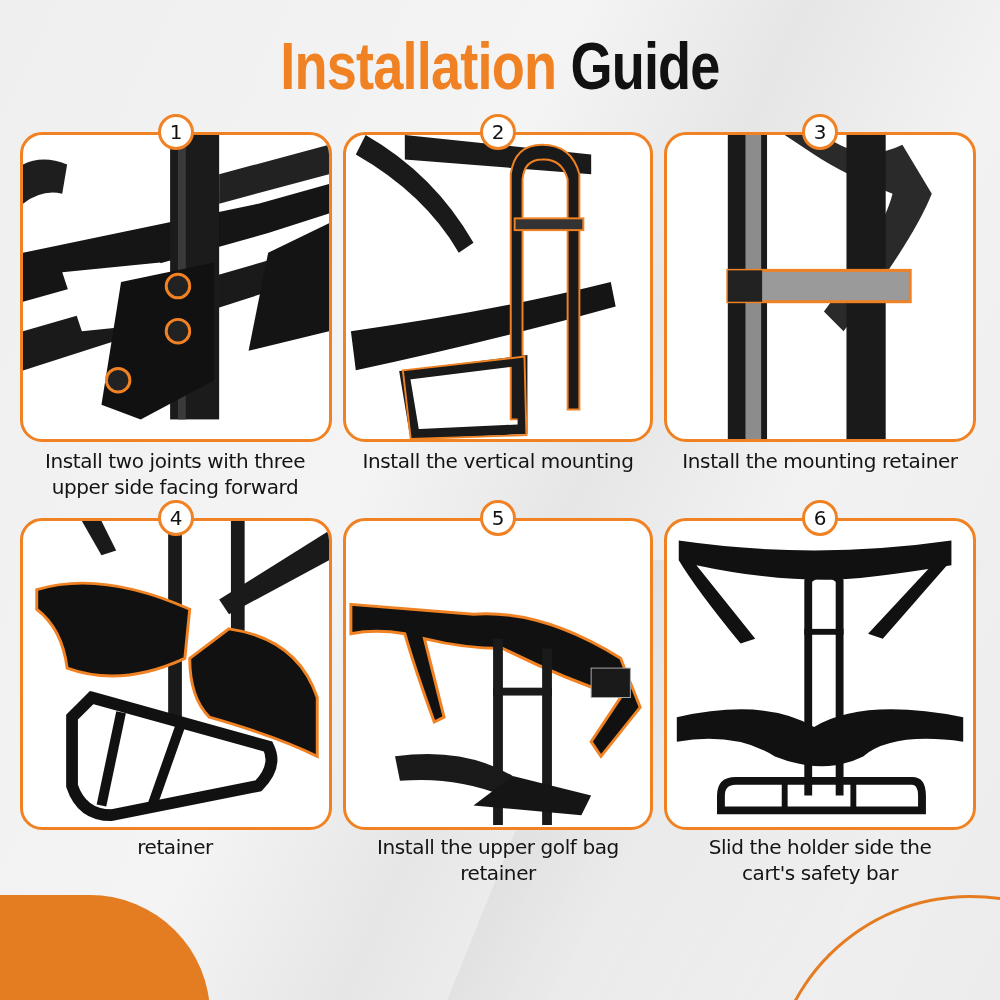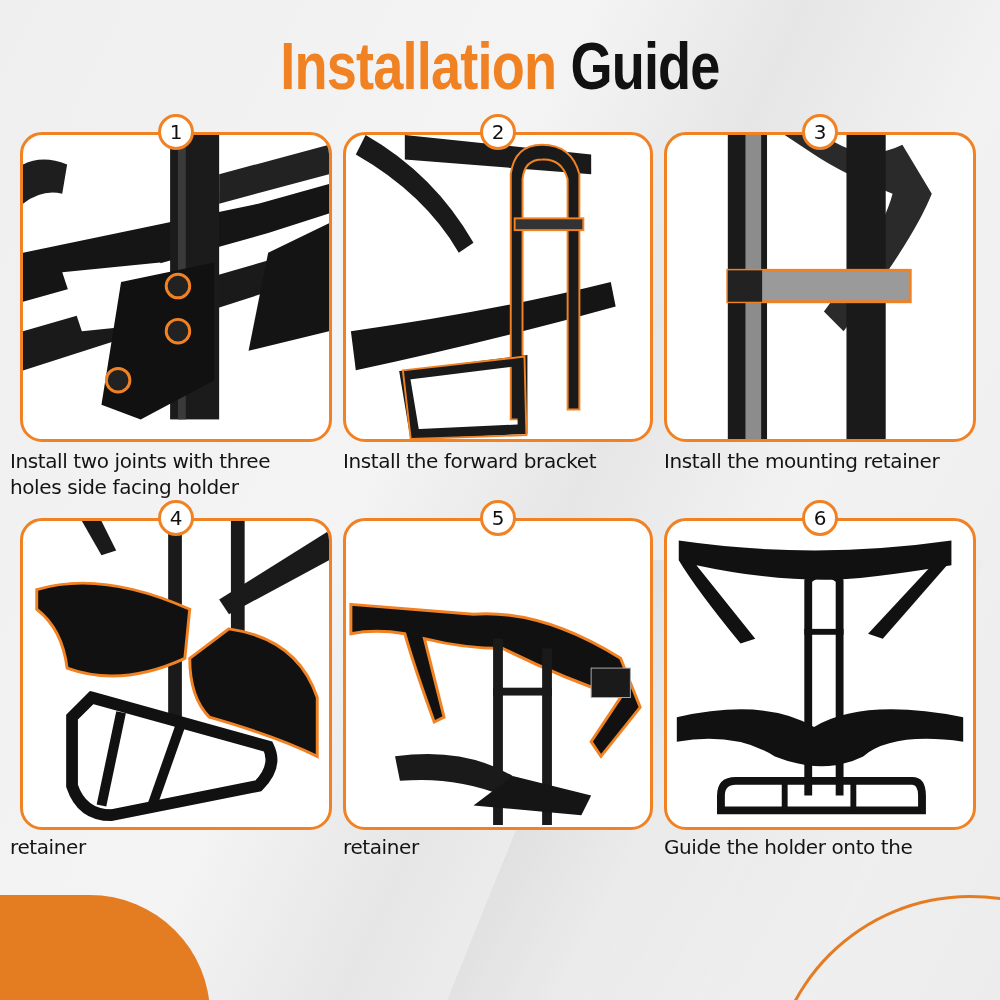--- a/index.html
+++ b/index.html
@@ -28,21 +28,21 @@
     border: 3px solid #F08223; border-radius: 22px; overflow: hidden;
   }
   .badge {
     position: absolute; width: 36px; height: 36px; border-radius: 50%;
     background: #ffffff; border: 3px solid #F08223;
     display: flex; align-items: center; justify-content: center;
     font-family: "DejaVu Sans", sans-serif; font-size: 20px; color: #111;
     z-index: 3;
   }
   .caption {
-    position: absolute; text-align: left; color: #141414;
+    position: absolute; text-align: center; color: #141414;
     font-family: "DejaVu Sans", sans-serif; font-size: 20px; line-height: 26px;
     letter-spacing: -0.4px;
   }
   .art { position: absolute; inset: 0; }
   .deco-blob {
     position: absolute; left: -40px; top: 895px; width: 250px; height: 200px;
     background: #E47C22; border-radius: 0 120px 0 0;
   }
   .deco-arc {
     position: absolute; left: 770px; top: 895px; width: 420px; height: 260px;
@@ -74,37 +74,37 @@
     <path d="M200 40 L312 10 L312 40 L200 70Z" fill="#222"></path>
     <path d="M100 150 L195 130 L195 250 L120 290 L80 275Z" fill="#111"></path>
     <path d="M250 120 L312 90 L312 200 L230 220Z" fill="#141414"></path>
     <circle cx="158" cy="154" r="12" fill="#222" stroke="#F08223" stroke-width="3"></circle>
     <circle cx="158" cy="200" r="12" fill="#222" stroke="#F08223" stroke-width="3"></circle>
     <circle cx="97" cy="250" r="12" fill="#222" stroke="#F08223" stroke-width="3"></circle>
   </svg>
 </div>
 <div class="caption" style="left:10px;top:448px;width:330px">
   <div>Install two joints with three</div>
-  <div>holes side facing holder</div>
+  <div>upper side facing forward</div>
 </div>
 
 <div class="badge" style="left:480px;top:114px">2</div>
 <div class="panel" style="left:343px;top:132px;width:310px;height:310px">
   <svg class="art" viewBox="0 0 310 310">
     <path d="M20 0 Q90 40 130 110 L115 120 Q80 60 10 20Z" fill="#1a1a1a"></path>
     <path d="M60 0 L250 20 L250 40 L60 25Z" fill="#1a1a1a"></path>
     <path d="M5 200 Q150 180 270 150 L275 175 Q150 210 10 240Z" fill="#151515"></path>
     <path d="M200 10 Q230 10 238 40 L238 280 L226 280 L226 45 Q220 24 200 25 Q182 25 180 45 L180 290 L168 290 L168 40 Q172 10 200 10Z" fill="#1a1a1a" stroke="#F08223" stroke-width="2"></path>
     <rect x="172" y="85" width="70" height="12" fill="#333" stroke="#F08223" stroke-width="2"></rect>
     <path d="M60 245 L180 230 L180 300 L70 305Z" fill="none" stroke="#1a1a1a" stroke-width="10"></path>
     <path d="M58 240 L182 226 L184 306 L66 310Z" fill="none" stroke="#F08223" stroke-width="2"></path>
   </svg>
 </div>
 <div class="caption" style="left:343px;top:448px;width:310px">
-  <div>Install the forward bracket</div>
+  <div>Install the vertical mounting</div>
 </div>
 
 <div class="badge" style="left:802px;top:114px">3</div>
 <div class="panel" style="left:664px;top:132px;width:312px;height:310px">
   <svg class="art" viewBox="0 0 312 310">
     <path d="M120 0 L160 0 Q200 30 240 10 L270 60 Q250 110 180 200 L160 180 Q220 100 230 60 Q180 40 150 20Z" fill="#2a2a2a"></path>
     <rect x="62" y="0" width="40" height="310" fill="#1a1a1a"></rect>
     <rect x="80" y="0" width="16" height="310" fill="#8c8c8c"></rect>
     <rect x="183" y="0" width="40" height="310" fill="#1a1a1a"></rect>
     <rect x="62" y="138" width="186" height="32" fill="#9a9a9a" stroke="#F08223" stroke-width="3"></rect>
@@ -139,31 +139,33 @@
     <path d="M5 85 L130 95 Q200 90 280 140 L300 190 L260 240 L250 225 L280 180 Q220 160 160 130 Q120 130 80 120 L100 200 L90 205 Q70 150 60 115 Q30 110 5 115Z" fill="#111" stroke="#F08223" stroke-width="3"></path>
     <rect x="150" y="120" width="10" height="190" fill="#1a1a1a"></rect>
     <rect x="200" y="130" width="10" height="180" fill="#1a1a1a"></rect>
     <rect x="150" y="170" width="60" height="8" fill="#1a1a1a"></rect>
     <rect x="250" y="150" width="40" height="30" fill="#1a1a1a" stroke="#aaa" stroke-width="1"></rect>
     <path d="M50 240 Q120 230 170 260 L160 280 Q110 260 55 265Z" fill="#1a1a1a"></path>
     <path d="M130 290 L170 260 L250 280 L240 300Z" fill="#151515"></path>
   </svg>
 </div>
 <div class="caption" style="left:343px;top:834px;width:310px">
+  <div>Install the upper golf bag</div>
   <div>retainer</div>
 </div>
 
 <div class="badge" style="left:802px;top:500px">6</div>
 <div class="panel" style="left:664px;top:518px;width:312px;height:312px">
   <svg class="art" viewBox="0 0 312 312">
     <path d="M12 20 Q150 40 290 20 L290 45 Q200 60 160 60 Q100 60 30 45 L90 120 L75 125 Q30 70 12 40Z" fill="#111"></path>
     <path d="M290 40 L220 120 L205 115 L270 45Z" fill="#111"></path>
     <path d="M140 60 Q160 40 180 60 L180 280 L172 280 L172 62 Q160 52 148 62 L148 280 L140 280Z" fill="#111"></path>
     <rect x="140" y="110" width="40" height="6" fill="#111"></rect>
     <path d="M10 200 Q100 180 150 210 Q200 180 302 200 L302 225 Q230 215 200 240 Q160 260 110 240 Q70 215 10 225Z" fill="#111"></path>
     <path d="M70 265 L250 265 Q260 265 260 280 L260 295 L55 295 L55 280 Q55 265 70 265Z" fill="none" stroke="#111" stroke-width="8"></path>
     <line x1="120" y1="265" x2="120" y2="295" stroke="#111" stroke-width="6"></line>
     <line x1="190" y1="265" x2="190" y2="295" stroke="#111" stroke-width="6"></line>
   </svg>
 </div>
 <div class="caption" style="left:664px;top:834px;width:312px">
-  <div>Guide the holder onto the</div>
+  <div>Slid the holder side the</div>
+  <div>cart's safety bar</div>
 </div>
 
 </body></html>

